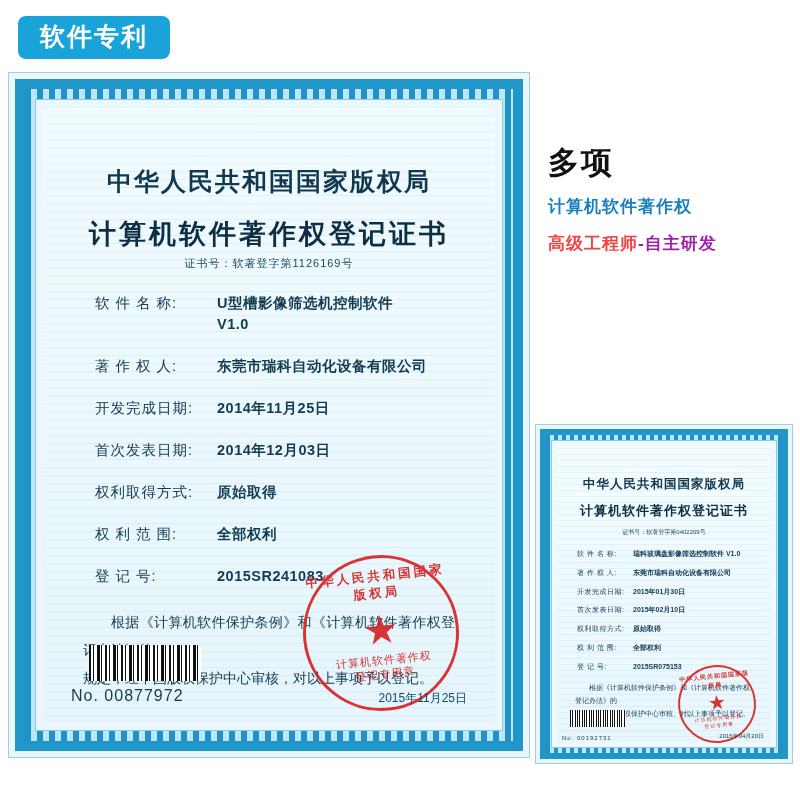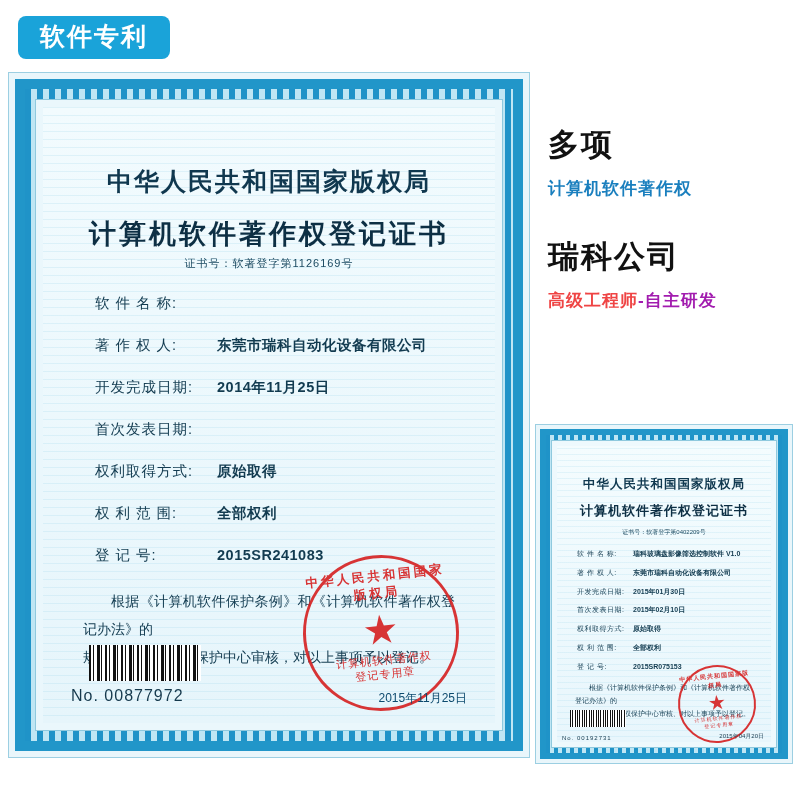--- a/index.html
+++ b/index.html
@@ -156,21 +156,21 @@
     position:absolute;left:0;right:0;bottom:26px;
     text-align:center;font-size:11px;letter-spacing:1px;
   }
   .seal-date{
     position:absolute;right:62px;bottom:50px;
     font-size:12px;color:#0c4a6e;
   }
 
   
   .side{
-    position:absolute;left:548px;top:126px;width:244px;
+    position:absolute;left:548px;top:144px;width:244px;
   }
   .side .h1{
     font-size:31px;font-weight:bold;color:#111111;
     letter-spacing:2px;line-height:1.2;
   }
   .side .s1{
     font-size:17px;color:#1a7fbe;font-weight:bold;
     margin-top:14px;letter-spacing:1px;
   }
   .side .h2{
@@ -283,34 +283,39 @@
     <div class="title1">中华人民共和国国家版权局</div>
 
     <div class="title2">计算机软件著作权登记证书</div>
 
     <div class="certno">证书号：软著登字第1126169号</div>
 
     <div class="rows">
 
       <div class="row">
         <span class="lab">软 件 名 称:</span>
+        <span class="val">
+          <span>U型槽影像筛选机控制软件</span>
+          <span class="line2">V1.0</span>
+        </span>
       </div>
 
       <div class="row">
         <span class="lab">著 作 权 人:</span>
         <span class="val">东莞市瑞科自动化设备有限公司</span>
       </div>
 
       <div class="row">
         <span class="lab">开发完成日期:</span>
         <span class="val">2014年11月25日</span>
       </div>
 
       <div class="row">
         <span class="lab">首次发表日期:</span>
+        <span class="val">2014年12月03日</span>
       </div>
 
       <div class="row">
         <span class="lab">权利取得方式:</span>
         <span class="val">原始取得</span>
       </div>
 
       <div class="row">
         <span class="lab">权 利 范 围:</span>
         <span class="val">全部权利</span>
@@ -338,21 +343,20 @@
     <div class="star">★</div>
     <div class="b1">计算机软件著作权</div>
     <div class="b2">登记专用章</div>
   </div>
   <div class="seal-date">2015年11月25日</div>
 </div>
 
 <div class="side">
   <div class="h1">多项</div>
   <div class="s1">计算机软件著作权</div>
-  <div class="h2">瑞科公司</div>
   <div class="s2">
     <span class="blue">高级工程师</span><span class="dark">-自主研发</span>
   </div>
 </div>
 
 <div class="cert-small">
   <div class="frame-outer"></div>
   <div class="frame-inner"></div>
 
   <div class="paper">

